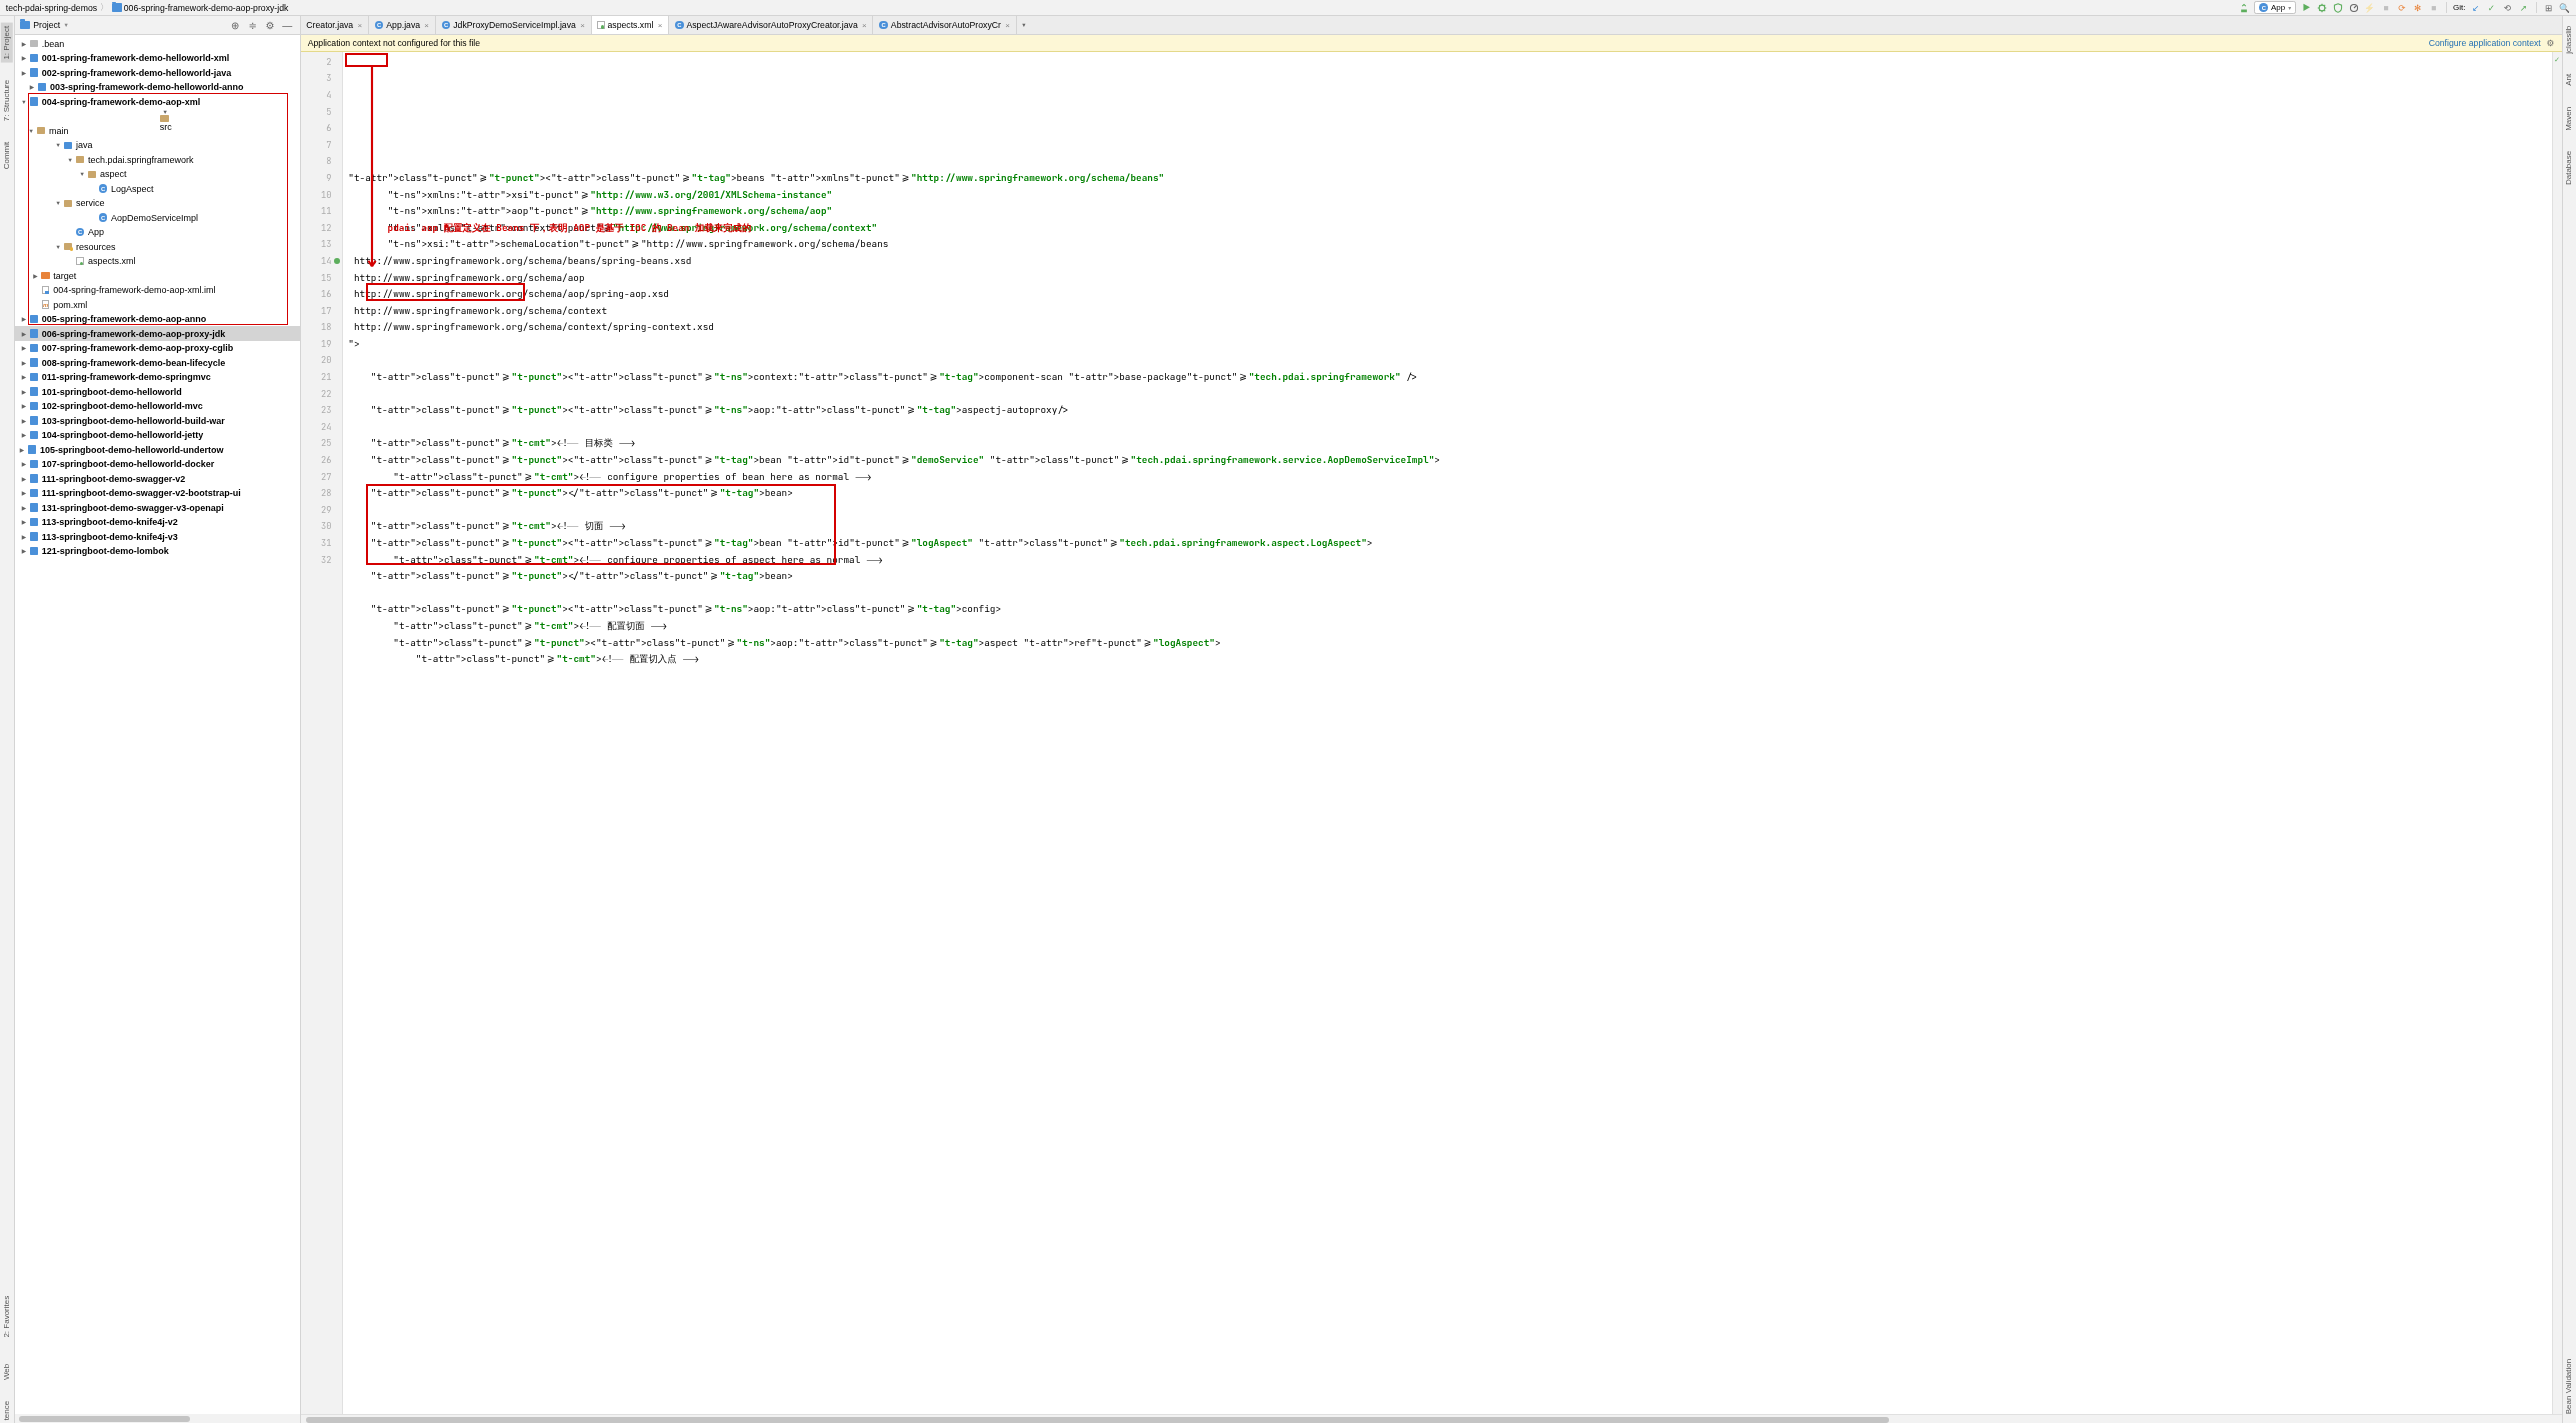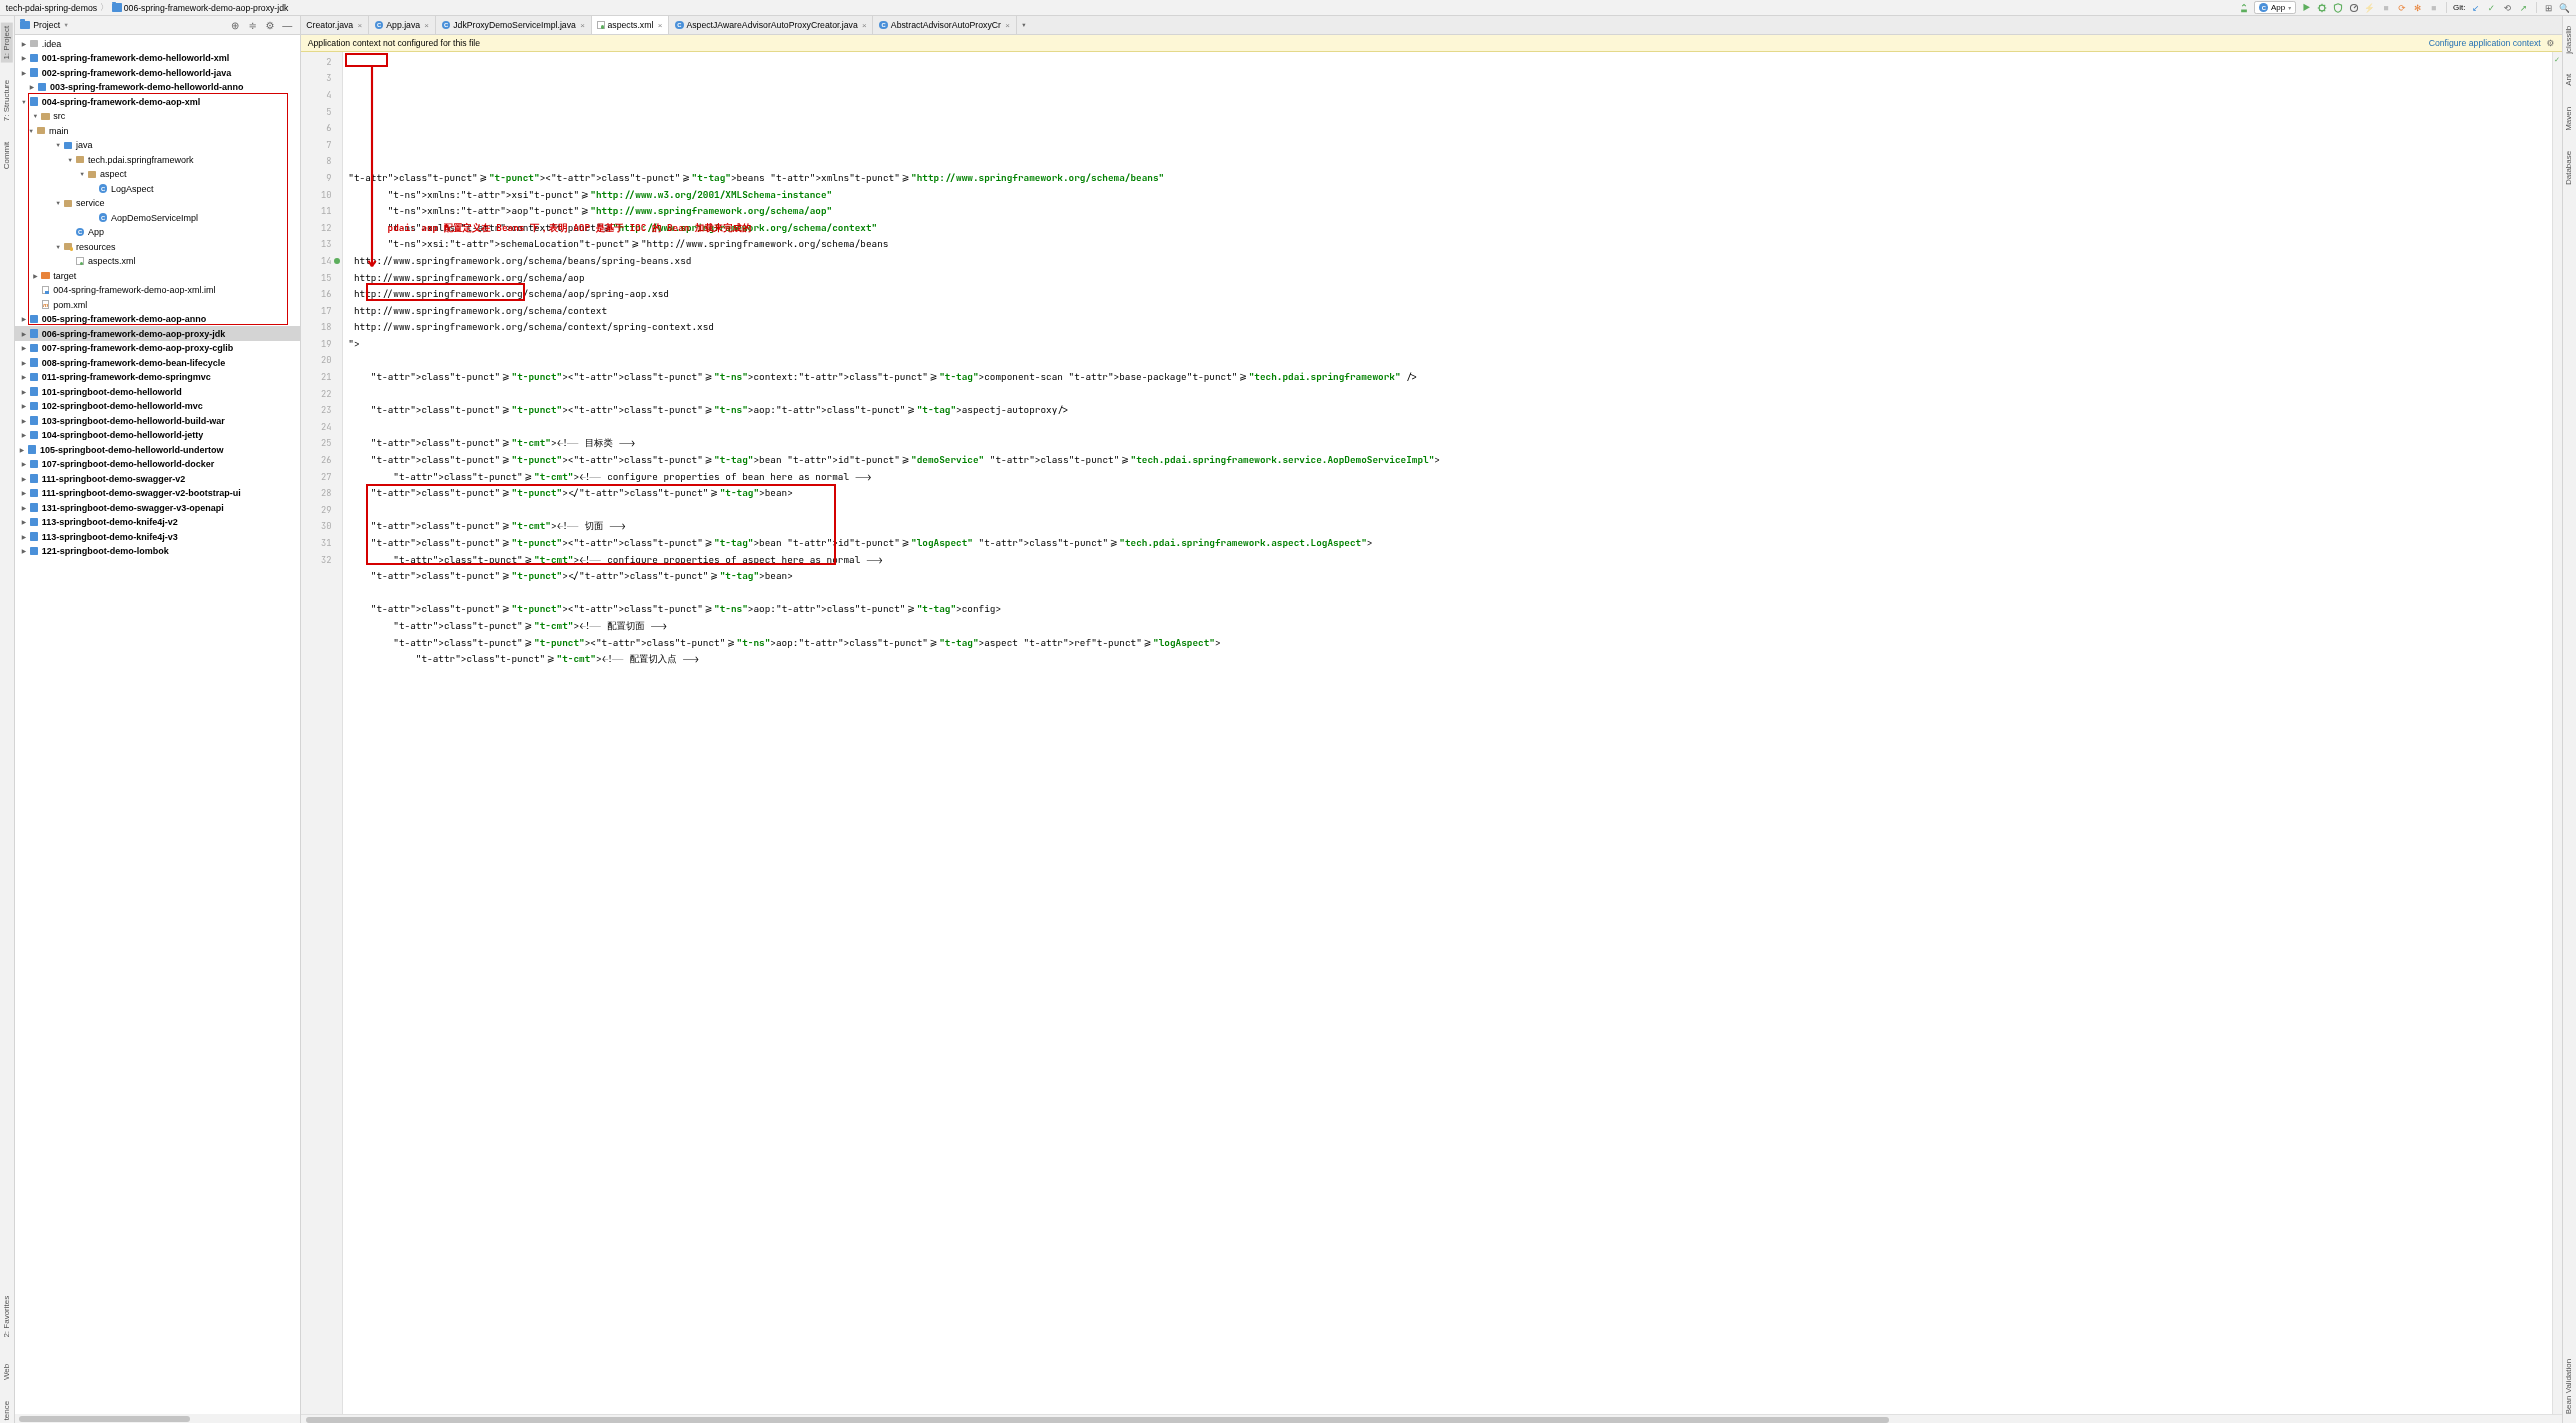--- a/index.html
+++ b/index.html
@@ -176,21 +176,21 @@
         <span class="header-btn">⚙</span>
         <span class="header-btn">—</span>
       </div>
       <div class="tree" id="tree">
         <div class="annotation-box" style="left:13px; top:58px; width:260px; height:232px;"></div>
       <div class="tree-row" style="padding-left: 5.8px;">
             <span class="arrow right"></span>
             <span class="tree-icon">
               <span class="icon-dir-hidden"></span>
             </span>
-            <span class="tree-label">.idea</span>
+            <span class="tree-label">.bean</span>
           </div>
           <div class="tree-row" style="padding-left: 5.8px;">
             <span class="arrow right"></span>
             <span class="tree-icon">
               <span class="icon-module"></span>
             </span>
             <span class="tree-label bold">001-spring-framework-demo-helloworld-xml</span>
           </div>
           <div class="tree-row" style="padding-left: 5.8px;">
             <span class="arrow right"></span>
@@ -206,21 +206,21 @@
             </span>
             <span class="tree-label bold">003-spring-framework-demo-helloworld-anno</span>
           </div>
           <div class="tree-row" style="padding-left: 5.8px;">
             <span class="arrow down"></span>
             <span class="tree-icon">
               <span class="icon-module"></span>
             </span>
             <span class="tree-label bold">004-spring-framework-demo-aop-xml</span>
           </div>
-          <div class="tree-row" style="padding-left: 17.4px;">
+          <div class="tree-row" style="padding-left: 17.4px; flex-direction: column;">
             <span class="arrow down"></span>
             <span class="tree-icon">
               <span class="icon-dir"></span>
             </span>
             <span class="tree-label">src</span>
           </div>
           <div class="tree-row" style="padding-left: 13px;">
             <span class="arrow down"></span>
             <span class="tree-icon">
               <span class="icon-dir"></span>

